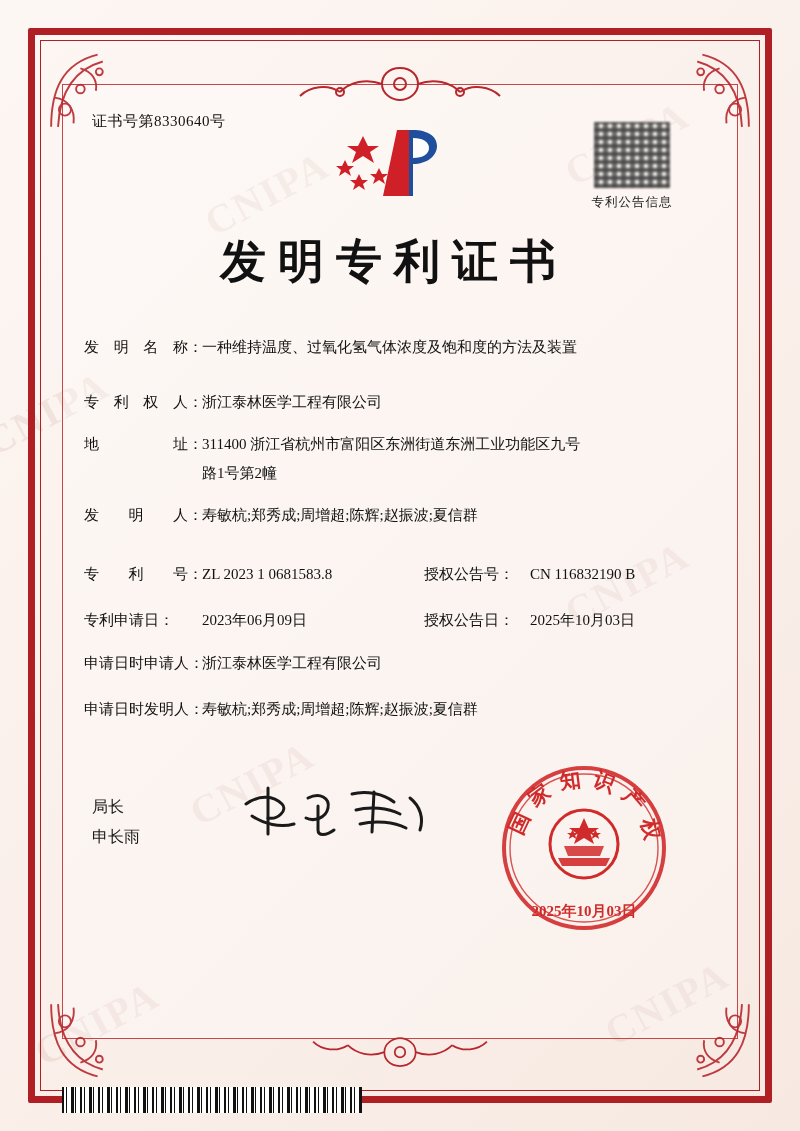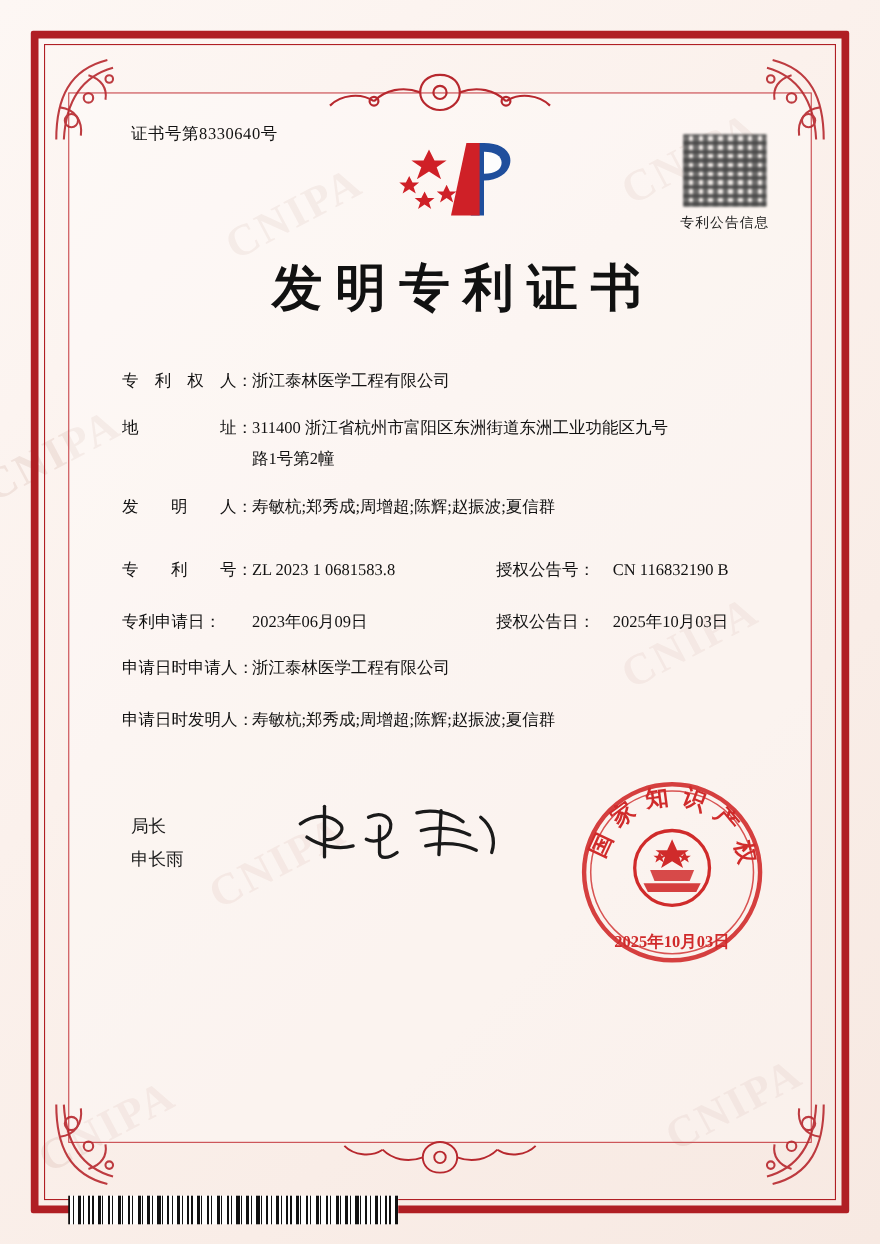--- a/index.html
+++ b/index.html
@@ -87,21 +87,21 @@
     bottom: 58px;
     transform: translateX(-50%) scaleY(-1);
     width: 260px; height: 40px;
     color: #b7282e;
   }
   .bottom-ornament svg { width: 100%; height: 100%; display: block; }
 
   
   .content {
     position: absolute;
-    left: 77px; top: 84px;
+    left: 50px; top: 84px;
     width: 676px;
     height: 955px;
     box-sizing: border-box;
     padding: 28px 34px 16px 34px;
     color: #1a1a1a;
   }
 
   .cert-no {
     font-size: 15px;
     letter-spacing: 0.5px;
@@ -365,20 +365,24 @@
 
     <div class="qr-block">
       <div class="qr-img"></div>
       <div class="qr-caption">专利公告信息</div>
     </div>
 
     <div class="title">发明专利证书</div>
 
     <div class="fields">
 
+      <div class="row">
+        <div class="row-label"><span class="lbl-spread">发明名称</span>：</div>
+        <div class="row-value">一种维持温度、过氧化氢气体浓度及饱和度的方法及装置</div>
+      </div>
 
       <div class="row" style="margin-top:26px;">
         <div class="row-label"><span class="lbl-spread">专利权人</span>：</div>
         <div class="row-value">浙江泰林医学工程有限公司</div>
       </div>
 
       <div class="row">
         <div class="row-label"><span class="lbl-spread">地址</span>：</div>
         <div class="row-value">
           <span>311400 浙江省杭州市富阳区东洲街道东洲工业功能区九号</span>

